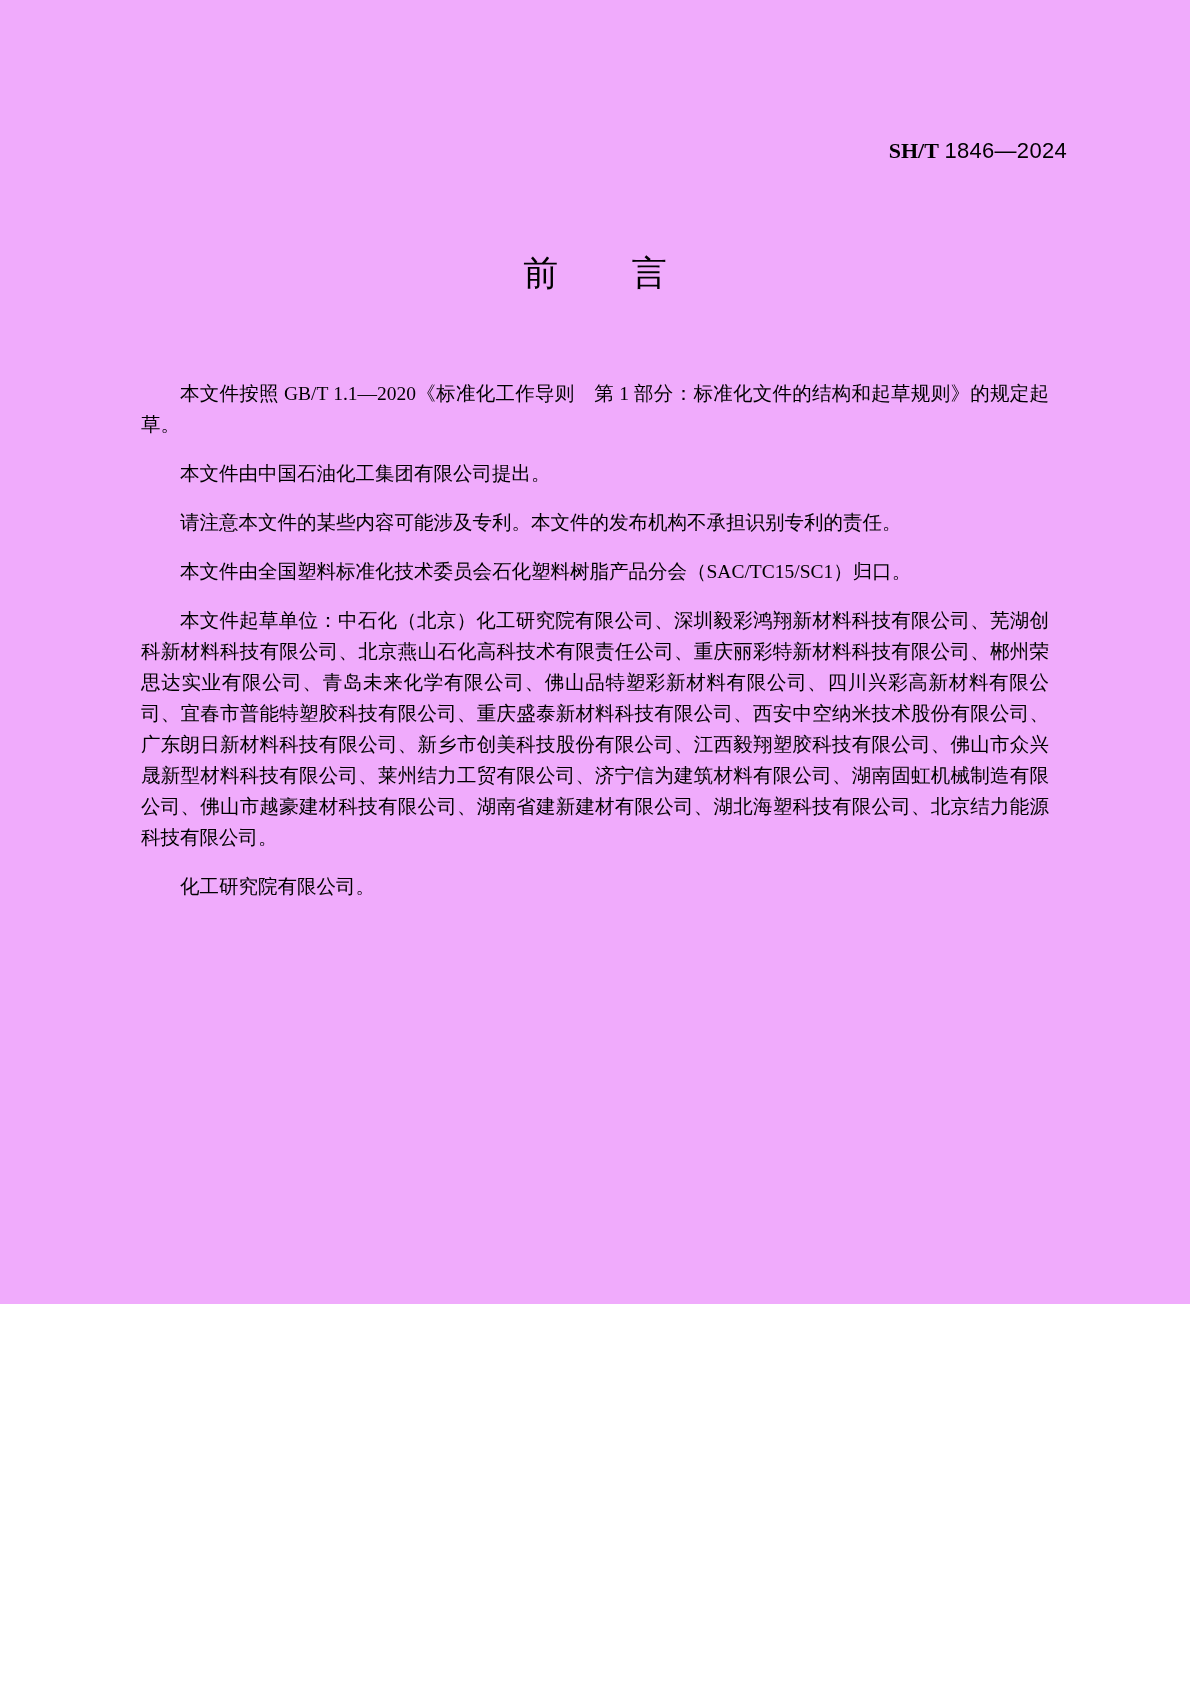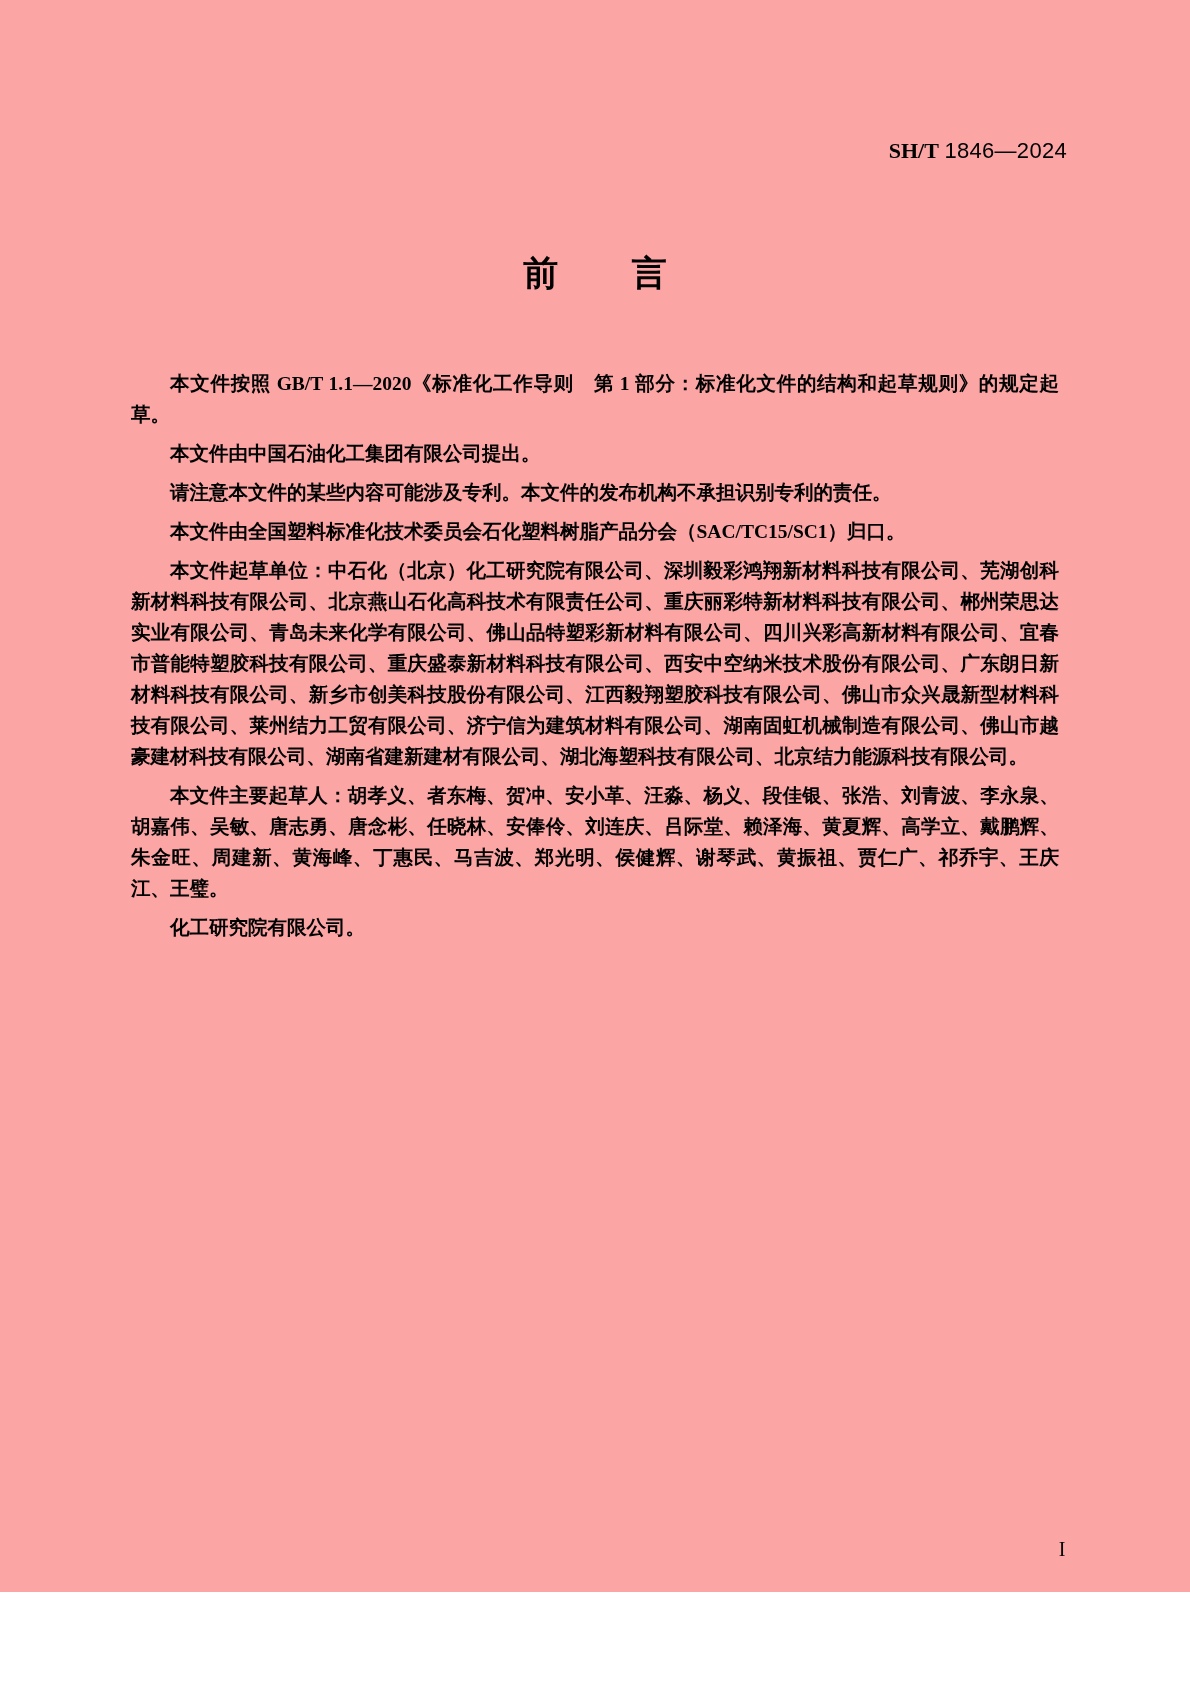--- a/index.html
+++ b/index.html
@@ -3,22 +3,22 @@
 <meta charset="utf-8">
 <style>
   html, body {
     margin: 0;
     padding: 0;
     background: #ffffff;
   }
   .page {
     position: relative;
     width: 1190px;
-    height: 1592px;
-    background: #fca5a5;
+    height: 1304px;
+    background: #f0abfc;
     color: #000000;
     font-family: "Liberation Serif", "DejaVu Serif", serif;
     overflow: hidden;
   }
   .std-code {
     position: absolute;
     top: 138px;
     right: 123px;
     font-size: 22px;
     white-space: nowrap;
@@ -32,42 +32,41 @@
     font-weight: 400;
     letter-spacing: 0.3px;
   }
   .doc-title {
     position: absolute;
     top: 250px;
     left: 0;
     width: 100%;
     text-align: center;
     font-family: "Liberation Sans", "DejaVu Sans", sans-serif;
-    font-weight: bold;
+    font-weight: normal;
     font-size: 35px;
     line-height: 46px;
   }
   .doc-title .title-char-2 {
     margin-left: 64px;
   }
   .foreword-body {
     position: absolute;
     top: 360px;
     left: 123px;
     width: 944px;
     font-size: 19.5px;
     line-height: 31px;
     text-align: justify;
     text-justify: inter-ideograph;
   }
   .foreword-body p {
-    margin: 8px;
+    margin: 18px;
     padding: 0;
     text-indent: 2em;
-    font-weight: bold;
   }
   .page-number {
     position: absolute;
     top: 1538px;
     left: 1045px;
     width: 34px;
     text-align: center;
     font-size: 20px;
     font-family: "Liberation Serif", "DejaVu Serif", serif;
   }
@@ -86,19 +85,18 @@
     <span class="title-char-1">前</span>
     <span class="title-char-2">言</span>
   </div>
 
   <div class="foreword-body">
     <p>本文件按照 GB/T 1.1—2020《标准化工作导则　第 1 部分：标准化文件的结构和起草规则》的规定起草。</p>
     <p>本文件由中国石油化工集团有限公司提出。</p>
     <p>请注意本文件的某些内容可能涉及专利。本文件的发布机构不承担识别专利的责任。</p>
     <p>本文件由全国塑料标准化技术委员会石化塑料树脂产品分会（SAC/TC15/SC1）归口。</p>
     <p>本文件起草单位：中石化（北京）化工研究院有限公司、深圳毅彩鸿翔新材料科技有限公司、芜湖创科新材料科技有限公司、北京燕山石化高科技术有限责任公司、重庆丽彩特新材料科技有限公司、郴州荣思达实业有限公司、青岛未来化学有限公司、佛山品特塑彩新材料有限公司、四川兴彩高新材料有限公司、宜春市普能特塑胶科技有限公司、重庆盛泰新材料科技有限公司、西安中空纳米技术股份有限公司、广东朗日新材料科技有限公司、新乡市创美科技股份有限公司、江西毅翔塑胶科技有限公司、佛山市众兴晟新型材料科技有限公司、莱州结力工贸有限公司、济宁信为建筑材料有限公司、湖南固虹机械制造有限公司、佛山市越豪建材科技有限公司、湖南省建新建材有限公司、湖北海塑科技有限公司、北京结力能源科技有限公司。</p>
-    <p>本文件主要起草人：胡孝义、者东梅、贺冲、安小革、汪淼、杨义、段佳银、张浩、刘青波、李永泉、胡嘉伟、吴敏、唐志勇、唐念彬、任晓林、安俸伶、刘连庆、吕际堂、赖泽海、黄夏辉、高学立、戴鹏辉、朱金旺、周建新、黄海峰、丁惠民、马吉波、郑光明、侯健辉、谢琴武、黄振祖、贾仁广、祁乔宇、王庆江、王璧。</p>
     <p>化工研究院有限公司。</p>
   </div>
 
   <div class="page-number">I</div>
 
 </div>
 
 </body></html>

